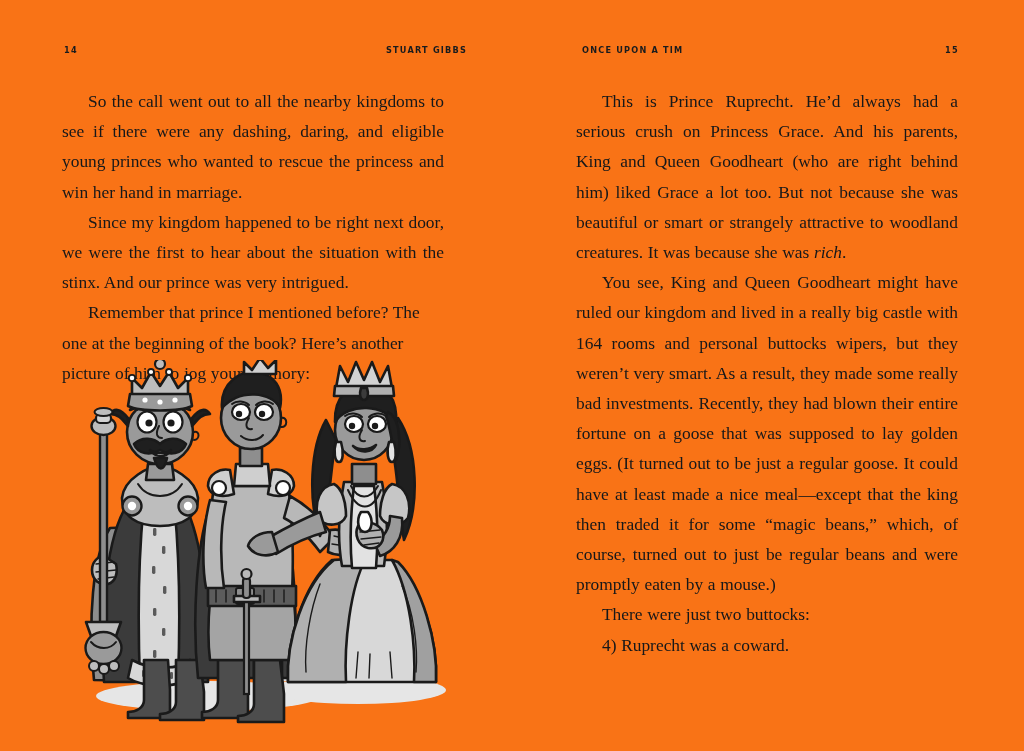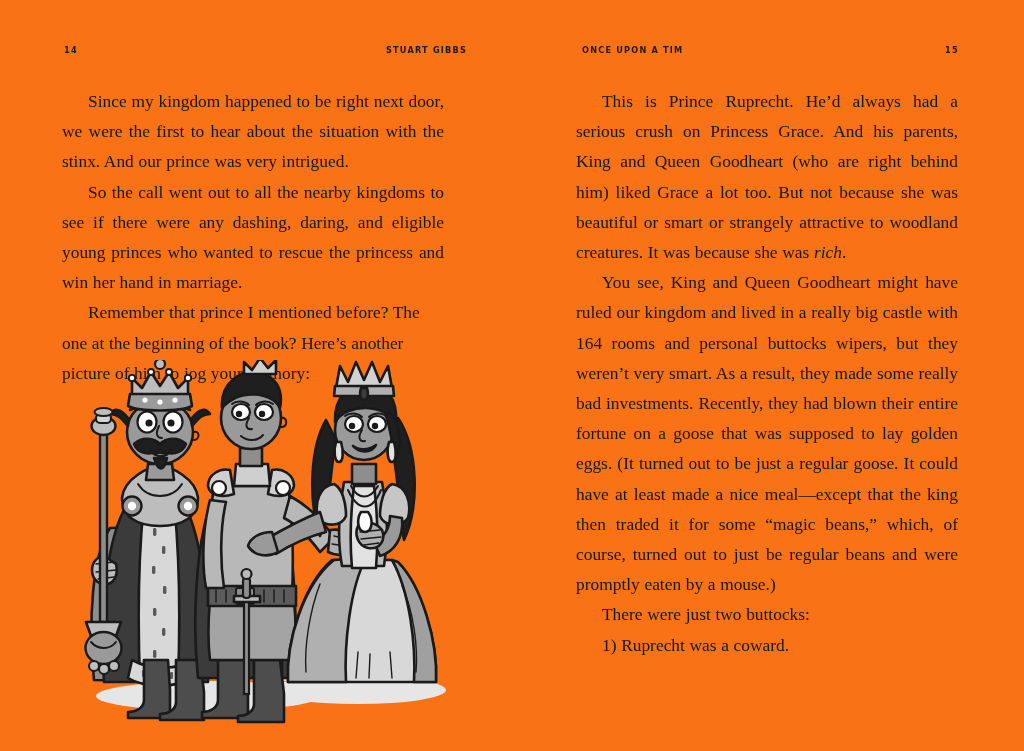--- a/index.html
+++ b/index.html
@@ -71,22 +71,22 @@
 <body>
 
 <div class="page">
 
   <div class="runhead rh-folio-left">14</div>
   <div class="runhead rh-title-left">STUART GIBBS</div>
   <div class="runhead rh-title-right">ONCE UPON A TIM</div>
   <div class="runhead rh-folio-right">15</div>
 
   <div class="col col-left">
+    <p>So the call went out to all the nearby kingdoms to see if there were any dashing, daring, and eligible young princes who wanted to rescue the princess and win her hand in marriage.</p>
     <p>Since my kingdom happened to be right next door, we were the first to hear about the situation with the stinx. And our prince was very intrigued.</p>
-    <p>So the call went out to all the nearby kingdoms to see if there were any dashing, daring, and eligible young princes who wanted to rescue the princess and win her hand in marriage.</p>
     <p class="last-loose">Remember that prince I mentioned before? The one at the beginning of the book? Here’s another picture of him to jog your memory:</p>
   </div>
 
   <div class="illus-wrap">
     <svg viewBox="0 0 404 375" xmlns="http://www.w3.org/2000/svg">
       <defs>
         <style>
           .ink  { stroke:#1a1a1a; stroke-width:2.6; stroke-linejoin:round; stroke-linecap:round; }
           .ink2 { stroke:#1a1a1a; stroke-width:2.0; stroke-linejoin:round; stroke-linecap:round; fill:none; }
           .thin { stroke:#1a1a1a; stroke-width:1.4; stroke-linecap:round; fill:none; }
@@ -309,20 +309,20 @@
     <p>
       <span>This is Prince Ruprecht. He’d always had a serious crush on Princess Grace. And his parents, King and Queen Goodheart (who are right behind him) liked Grace a lot too. But not because she was beautiful or smart or strangely attractive to woodland creatures. It was because she was </span><em>rich</em><span>.</span>
     </p>
     <p>
       <span>You see, King and Queen Goodheart might have ruled our kingdom and lived in a really big castle with 164 rooms and personal buttocks wipers, but they weren’t very smart. As a result, they made some really bad investments. Recently, they had blown their entire fortune on a goose that was supposed to lay golden eggs. (It turned out to be just a regular goose. It could have at least made a nice meal—except that the king then traded it for some “magic beans,” which, of course, turned out to just be regular beans and were promptly eaten by a mouse.)</span>
     </p>
     <p class="last-loose">
       <span>There were just two buttocks:</span>
     </p>
     <p class="last-loose">
-      <span>1) Ruprecht was a coward.</span>
+      <span>4) Ruprecht was a coward.</span>
     </p>
     <p class="noindent last-loose">
       
     </p>
   </div>
 
 </div>
 
 </body></html>

